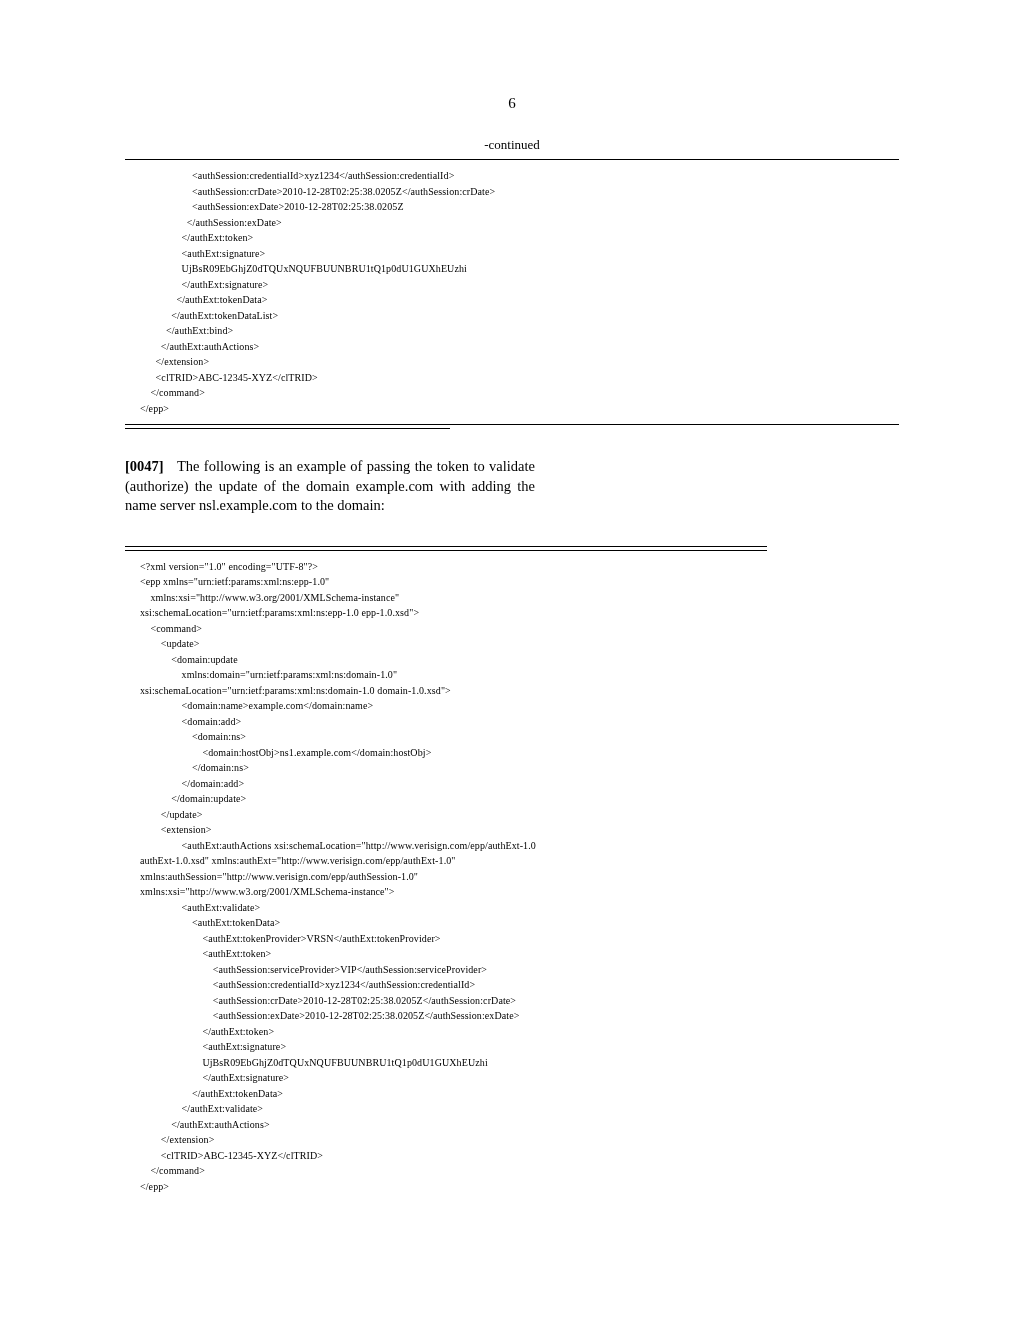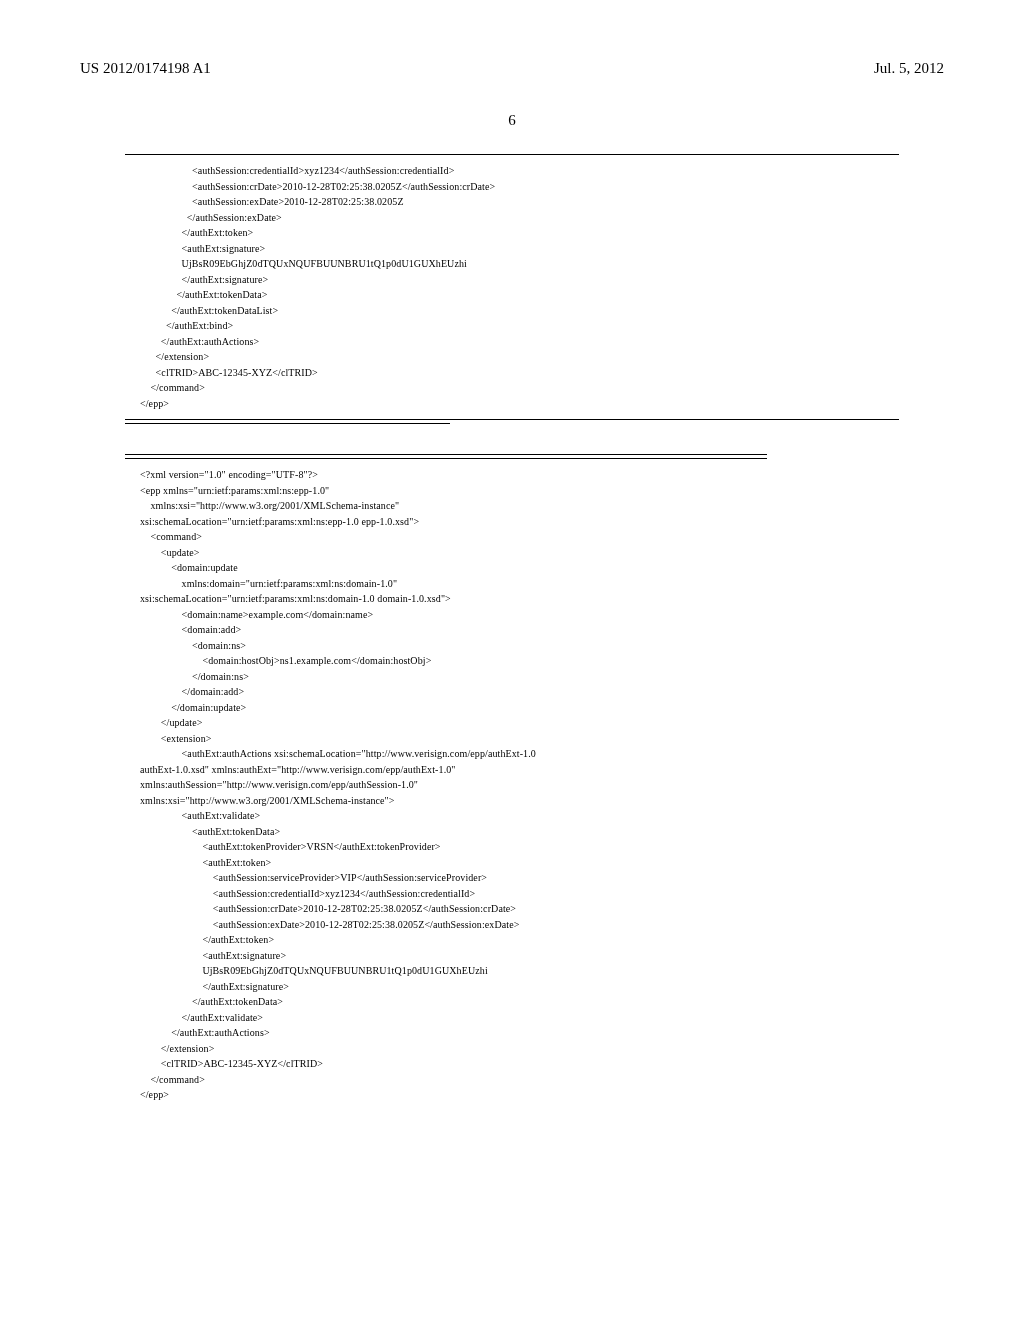--- a/index.html
+++ b/index.html
@@ -62,27 +62,24 @@
     .thick-rule {
       border-top: 1.5px solid #000;
       margin-top: 3px;
     }
   </style>
 </head>
 <body>
 
 <div class="page">
 
-  <div class="header">
-    <div class="header-left">US 2012/0174198 A1</div>
-    <div class="header-right">Jul. 5, 2012</div>
-  </div>
 
   <div class="page-number">6</div>
 
+  <div class="continued">-continued</div>
 
   <div class="rule-container">
     <div class="thin-rule"></div>
   </div>
 
   <div class="code-block">                    &lt;authSession:credentialId&gt;xyz1234&lt;/authSession:credentialId&gt;
                     &lt;authSession:crDate&gt;2010-12-28T02:25:38.0205Z&lt;/authSession:crDate&gt;
                     &lt;authSession:exDate&gt;2010-12-28T02:25:38.0205Z
                   &lt;/authSession:exDate&gt;
                 &lt;/authExt:token&gt;
@@ -96,20 +93,23 @@
       &lt;/extension&gt;
       &lt;clTRID&gt;ABC-12345-XYZ&lt;/clTRID&gt;
     &lt;/command&gt;
 &lt;/epp&gt;</div>
 
   <div class="rule-container">
     <div class="thin-rule"></div>
     <div class="thick-rule" style="width:42%;"></div>
   </div>
 
+  <div class="body-text">
+    <span class="para-num">[0047]</span>&nbsp;&nbsp;&nbsp;<span>The following is an example of passing the token to validate (authorize) the update of the domain example.com with adding the name server nsl.example.com to the domain:</span>
+  </div>
 
   <div class="rule-container" style="margin-top:30px;">
     <div class="thick-rule" style="width:83%;"></div>
     <div class="thin-rule" style="margin-top:3px;width:83%;"></div>
   </div>
 
   <div class="code-block">&lt;?xml version="1.0" encoding="UTF-8"?&gt;
 &lt;epp xmlns="urn:ietf:params:xml:ns:epp-1.0"
     xmlns:xsi="http://www.w3.org/2001/XMLSchema-instance"
 xsi:schemaLocation="urn:ietf:params:xml:ns:epp-1.0 epp-1.0.xsd"&gt;

